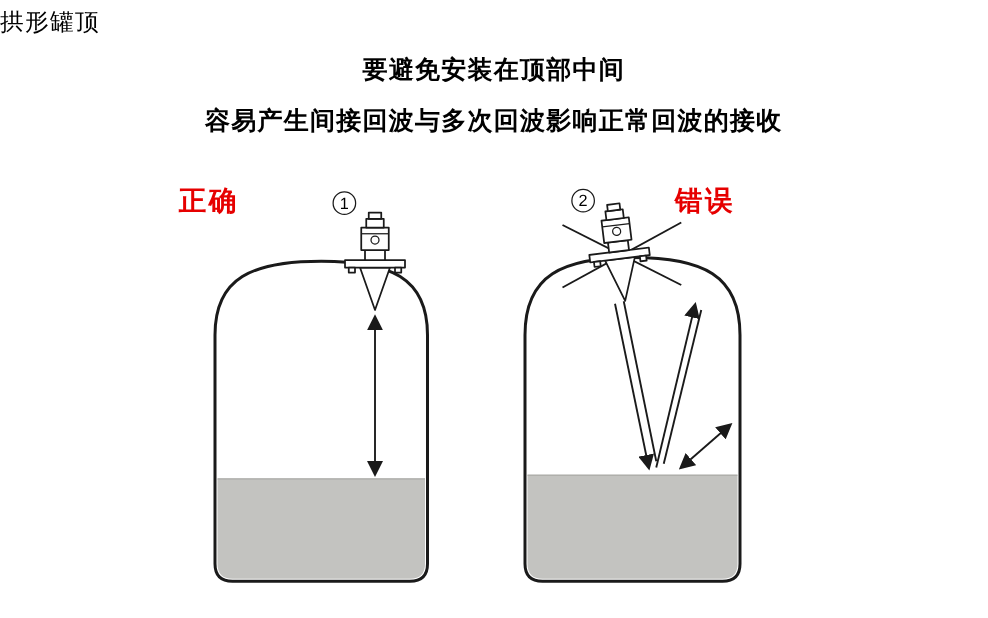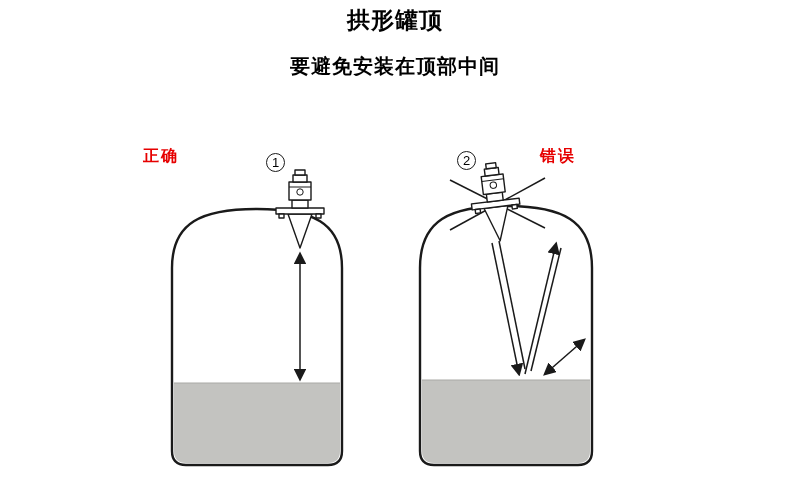--- a/index.html
+++ b/index.html
@@ -2,31 +2,31 @@
 <html style="--label-red: #e60000; --outline: #1a1a1a; --liquid: #c3c3c0; --liquid-edge: #a9a9a5;"><head>
 <meta charset="utf-8">
 <style>
   html,body { margin:0; padding:0; background:#fff; }
   .stage {
     position:relative; width:790px; height:494px; background:#fff;
     font-family:"Liberation Sans","DejaVu Sans",sans-serif; color:#000;
     overflow:hidden;
   }
   .title {
-    position:absolute; top:5px; left:0; width:100%; text-align:center;
-    font-size:23px; font-weight:700; letter-spacing:1px;
+    position:absolute; top:5px; left:0; width:100%; 
+    font-size:19px; font-weight:400; letter-spacing:1px;
   }
   .subtitle {
     position:absolute; left:0; width:100%; text-align:center;
     font-size:20px; font-weight:700; letter-spacing:1px;
   }
-  .sub1 { top:53px; }
+  .sub1 { top:42px; }
   .sub2 { top:83px; }
   .side-label {
-    position:absolute; font-size:16px; font-weight:700;
+    position:absolute; font-size:22px; font-weight:700;
     color:var(--label-red,#e60000); letter-spacing:2px;
   }
   .label-left  { left:143px; top:146px; }
   .label-right { left:540px; top:146px; }
   .circle-num {
     position:absolute; width:19px; height:19px; box-sizing:border-box;
     border:1.6px solid #1a1a1a; border-radius:50%;
     display:flex; align-items:center; justify-content:center;
     font-size:13px; font-weight:400; background:#fff;
   }
@@ -43,20 +43,21 @@
   .arrow, .echo-line { stroke:var(--outline,#1a1a1a); stroke-width:1.5; fill:none; }
   .arrow-head { fill:var(--outline,#1a1a1a); }
 </style>
 </head>
 <body>
 
 <div class="stage">
 
   <div class="title">拱形罐顶</div>
   <div class="subtitle sub1">要避免安装在顶部中间</div>
+  <div class="subtitle sub2">容易产生间接回波与多次回波影响正常回波的接收</div>
 
   <div class="side-label label-left">正确</div>
   <div class="circle-num num-left">1</div>
   <div class="circle-num num-right">2</div>
   <div class="side-label label-right">错误</div>
 
   <svg class="diagram" width="790" height="494" viewBox="0 0 790 494">
     <defs>
       <marker id="arr" viewBox="0 0 10 10" refX="8" refY="5" markerWidth="8.5" markerHeight="8.5" orient="auto-start-reverse">
         <path d="M0,0 L10,5 L0,10 z" class="arrow-head"></path>

